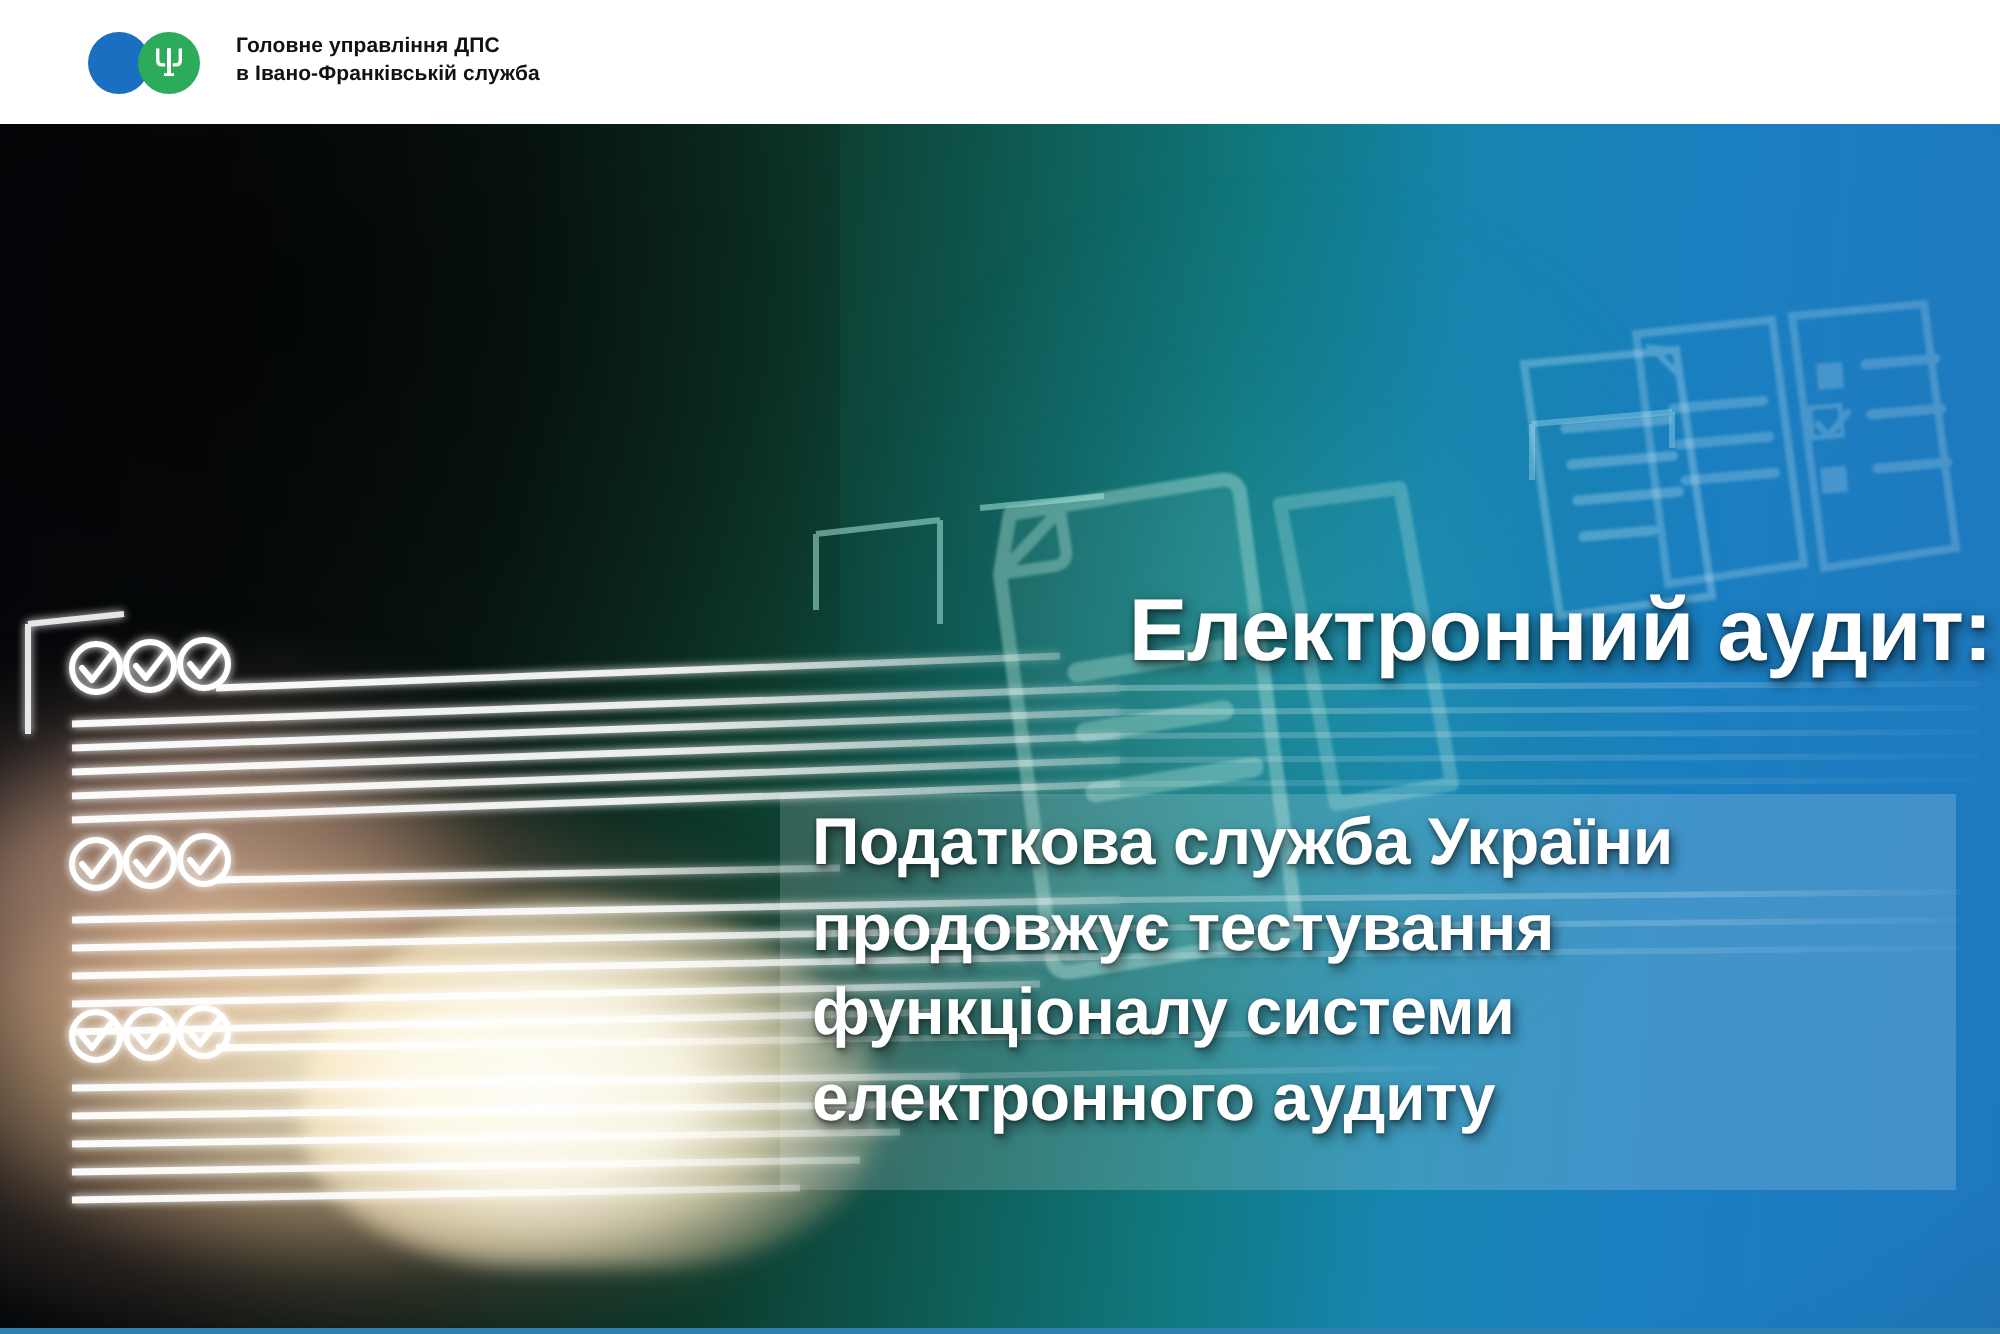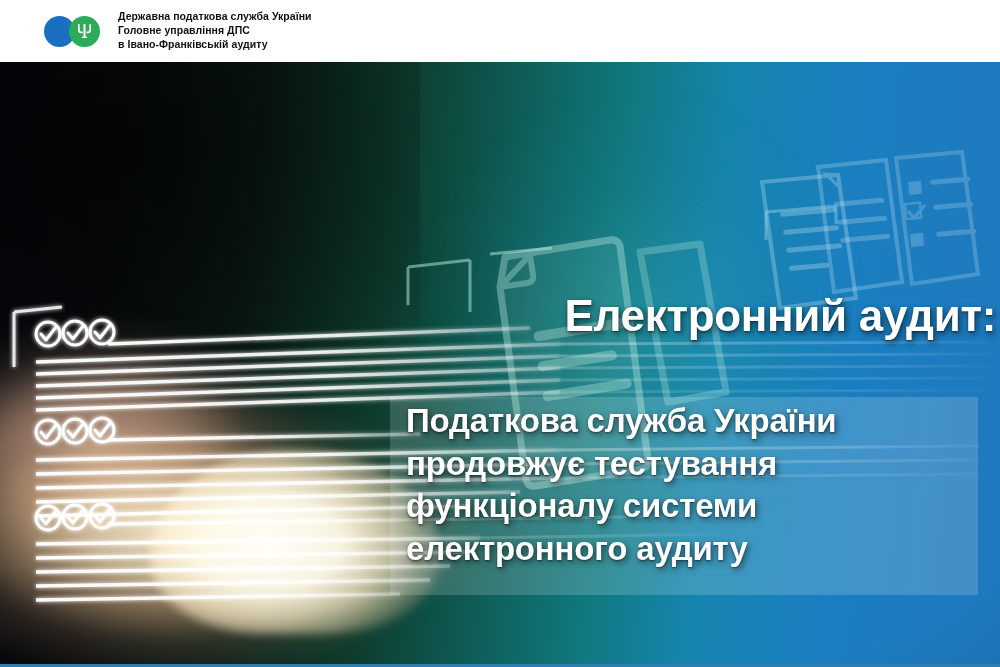--- a/index.html
+++ b/index.html
@@ -230,23 +230,22 @@
             <rect x="7.5" y="2" width="2" height="13" rx="0.6"></rect>
             <path d="M2.0 2.2 L3.7 2.2 L3.7 8.0 Q3.7 9.6 5.3 9.6 L6.6 9.6 L6.6 11.2 L5.0 11.2 Q2.0 11.2 2.0 8.2 Z"></path>
             <path d="M15.0 2.2 L13.3 2.2 L13.3 8.0 Q13.3 9.6 11.7 9.6 L10.4 9.6 L10.4 11.2 L12.0 11.2 Q15.0 11.2 15.0 8.2 Z"></path>
             <path d="M6.0 14.6 L11.0 14.6 L11.0 16.0 L6.0 16.0 Z"></path>
           </g>
         </svg>
       </div>
     </div>
 
     <div class="header-text">
-      <div>Державна податкова служба України</div>
       <div>Головне управління ДПС</div>
-      <div>в Івано-Франківській аудиту</div>
+      <div>в Івано-Франківській служба</div>
     </div>
 
   </div>
 
   <div class="hero">
 
     <div class="bg-base"></div>
     <div class="bg-glow-dark"></div>
     <div class="bg-glow-teal"></div>
     <div class="bg-hand"></div>

